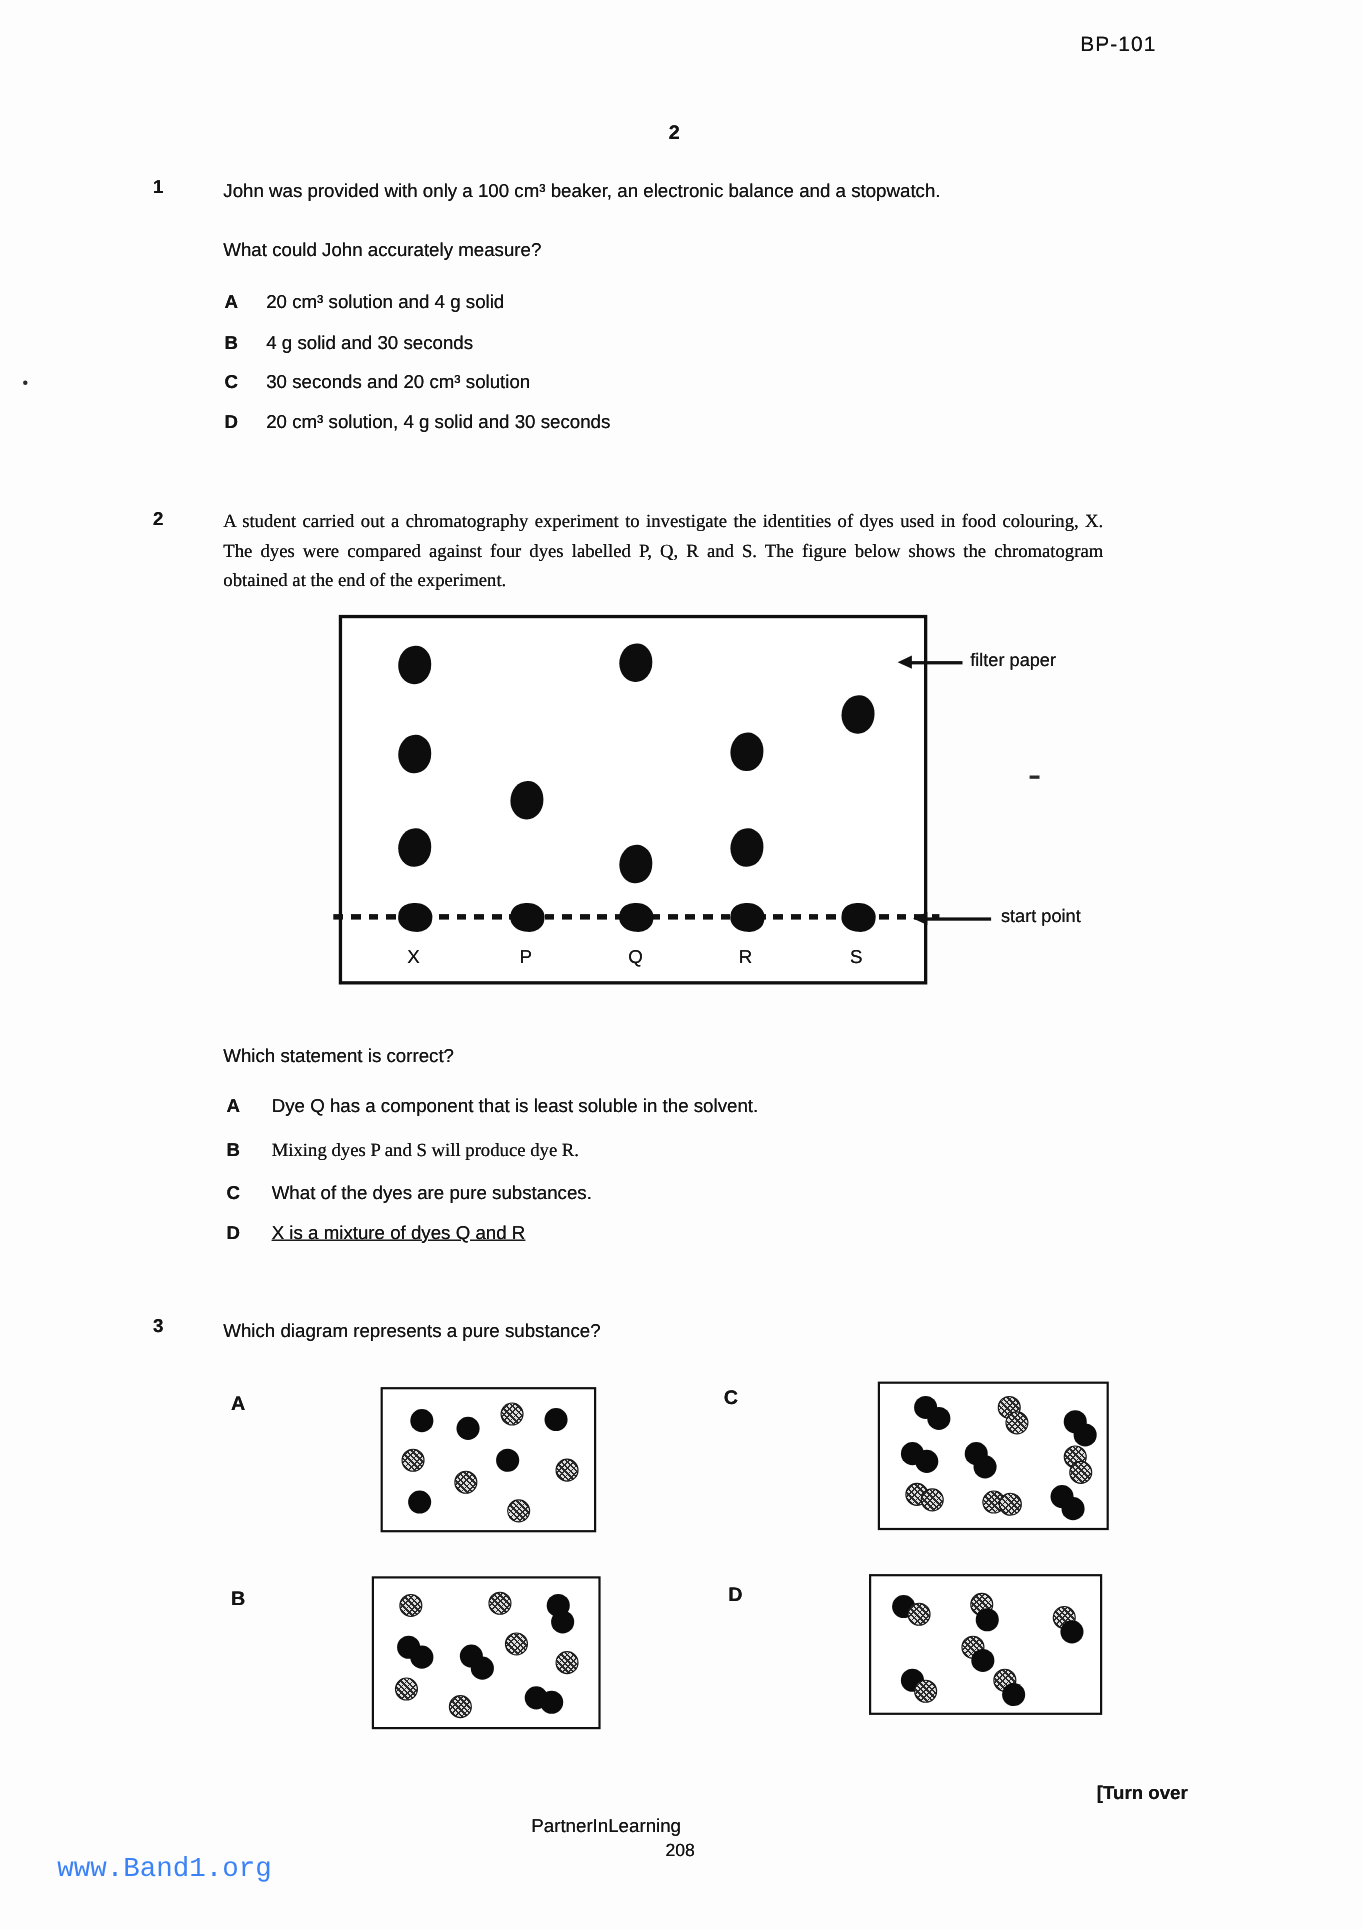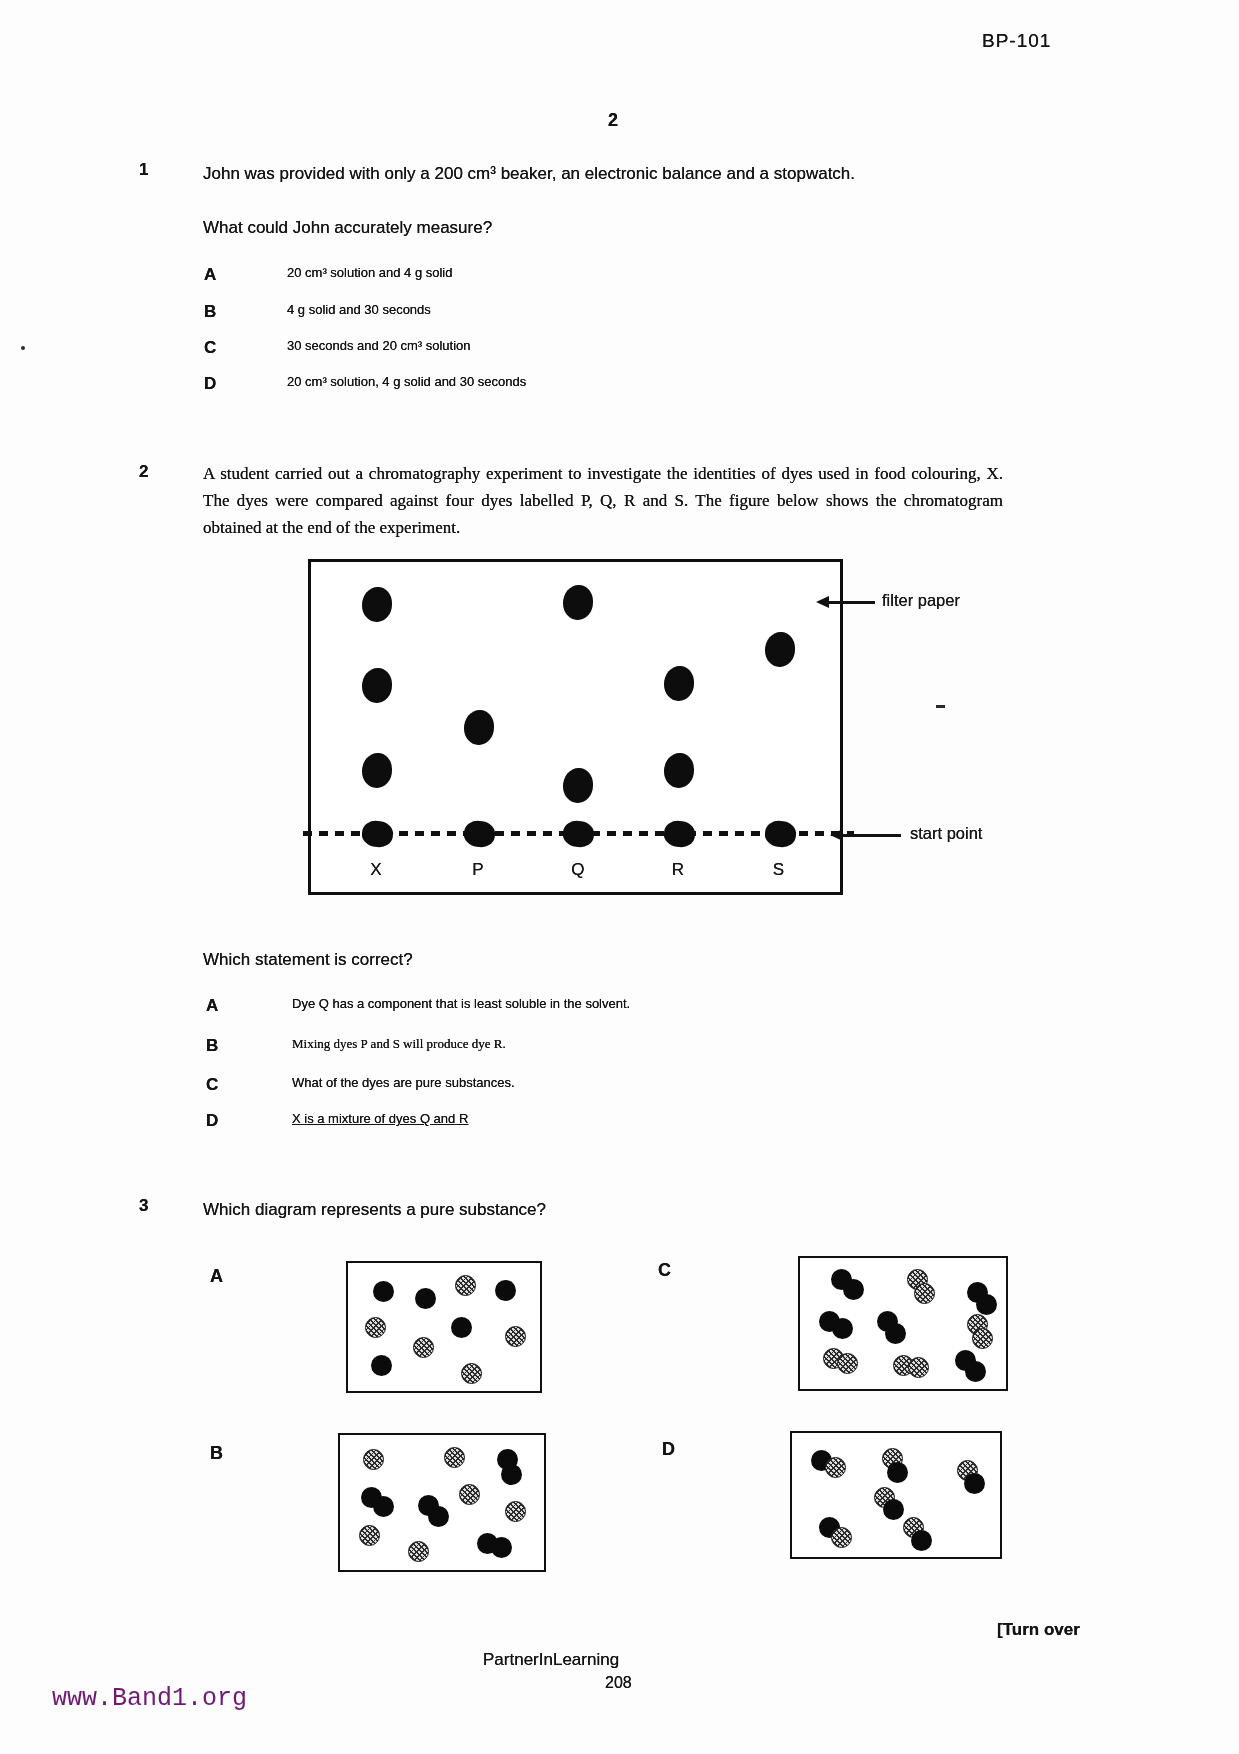--- a/index.html
+++ b/index.html
@@ -7,21 +7,21 @@
     width:1239px;height:1754px;position:relative;overflow:hidden;
     background:#fdfdfd;
     font-family:"Liberation Sans","DejaVu Sans",sans-serif;
     color:#141414;
   }
   .ink{text-shadow:0 0 .45px currentColor;}
   .abs{position:absolute;}
   .bold{font-weight:bold;}
   .body-text{font-size:17px;line-height:27px;}
   .opt-letter{font-weight:bold;font-size:17px;}
-  .opt-text{font-size:13px;margin-left:45px;}
+  .opt-text{font-size:17px;}
 
   
   #chromatogram-wrap{left:308px;top:559px;width:720px;height:340px;}
   #chromatogram-paper{
     position:absolute;left:0;top:0;width:535px;height:336px;
     border:3px solid #0e0e0e;background:#fff;box-sizing:border-box;
   }
   .spot{position:absolute;width:30px;height:35px;background:#0d0d0d;
         border-radius:52% 46% 50% 48%;}
   .sblob{position:absolute;width:31px;height:26px;background:#0d0d0d;
@@ -41,33 +41,33 @@
   .atom{position:absolute;width:21px;height:21px;border-radius:50%;box-sizing:border-box;}
   .atom.solid{background:#0b0b0b;}
   .atom.hatch{
      background-color:#dedede;
      background-image:
        repeating-linear-gradient(45deg,#2b2b2b 0 1.6px,transparent 1.6px 3.6px),
        repeating-linear-gradient(135deg,#2b2b2b 0 1.1px,transparent 1.1px 4px);
      border:1.6px solid #151515;}
 
   
-  .footer-url{font-family:"Liberation Mono","DejaVu Sans Mono",monospace;font-size:25px;color:#701a75;}
+  .footer-url{font-family:"Liberation Mono","DejaVu Sans Mono",monospace;font-size:25px;color:#3b82f6;}
 
   .artifact{position:absolute;background:#2a2a2a;border-radius:50%;}
 </style>
 </head>
 <body>
 
 <div class="abs ink" style="left:982px;top:30px;font-size:19px;letter-spacing:1px;">BP-101</div>
 
 <div class="abs ink bold" style="left:608px;top:110px;font-size:18px;">2</div>
 
 <div class="abs ink bold" style="left:139px;top:160px;font-size:17px;">1</div>
-<div class="abs ink body-text" style="left:203px;top:160px;width:830px;">John was provided with only a 200 cm³ beaker, an electronic balance and a stopwatch.</div>
+<div class="abs ink body-text" style="left:203px;top:160px;width:830px;">John was provided with only a 100 cm³ beaker, an electronic balance and a stopwatch.</div>
 <div class="abs ink body-text" style="left:203px;top:214px;">What could John accurately measure?</div>
 
 <div class="abs" style="left:204px;top:265px;">
   <span class="ink opt-letter">A</span>
   <span class="ink opt-text abs" style="left:38px;top:0;white-space:nowrap;">20 cm³ solution and 4 g solid</span>
 </div>
 <div class="abs" style="left:204px;top:302px;">
   <span class="ink opt-letter">B</span>
   <span class="ink opt-text abs" style="left:38px;top:0;white-space:nowrap;">4 g solid and 30 seconds</span>
 </div>

